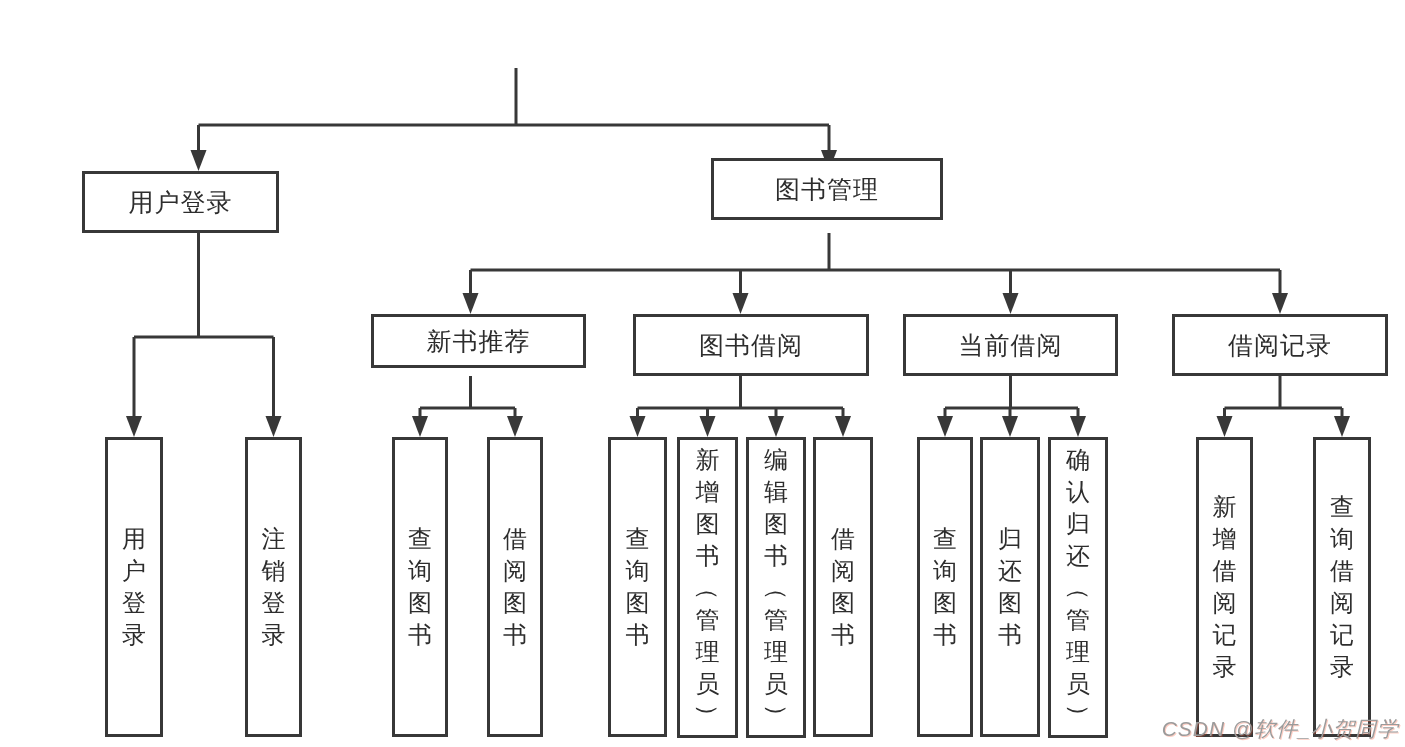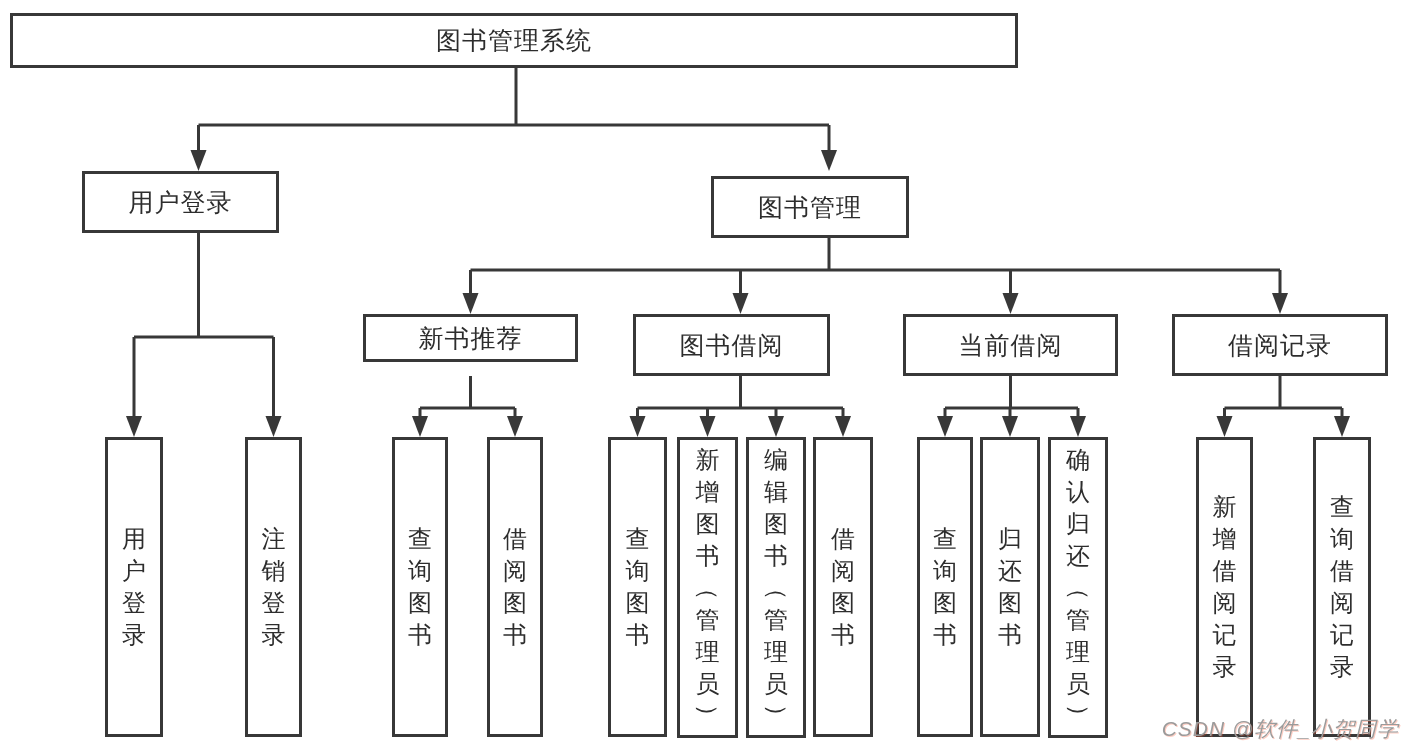--- a/index.html
+++ b/index.html
@@ -77,35 +77,32 @@
       <path d="M776,437 L768,416 L784,416 Z"></path>
       <path d="M843,437 L835,416 L851,416 Z"></path>
       <path d="M945,437 L937,416 L953,416 Z"></path>
       <path d="M1010,437 L1002,416 L1018,416 Z"></path>
       <path d="M1078,437 L1070,416 L1086,416 Z"></path>
       <path d="M1224.5,437 L1216.5,416 L1232.5,416 Z"></path>
       <path d="M1342,437 L1334,416 L1350,416 Z"></path>
     </g>
   </svg>
 
-  <div class="node hnode" style="left:10px;top:13px;width:1008px;height:55px">
-    <span>图书管理系统</span>
-  </div>
 
   <div class="node hnode" style="left:82px;top:171px;width:197px;height:62px">
     <span>用户登录</span>
   </div>
-  <div class="node hnode" style="left:711px;top:176px;width:198px;height:62px">
+  <div class="node hnode" style="left:711px;top:158px;width:232px;height:62px">
     <span>图书管理</span>
   </div>
 
-  <div class="node hnode" style="left:363px;top:314px;width:215px;height:48px">
+  <div class="node hnode" style="left:371px;top:314px;width:215px;height:54px">
     <span>新书推荐</span>
   </div>
-  <div class="node hnode" style="left:633px;top:314px;width:197px;height:62px">
+  <div class="node hnode" style="left:633px;top:314px;width:236px;height:62px">
     <span>图书借阅</span>
   </div>
   <div class="node hnode" style="left:903px;top:314px;width:215px;height:62px">
     <span>当前借阅</span>
   </div>
   <div class="node hnode" style="left:1172px;top:314px;width:216px;height:62px">
     <span>借阅记录</span>
   </div>
 
   <div class="node vnode" style="left:105px;top:437px;width:58px;height:300px">

